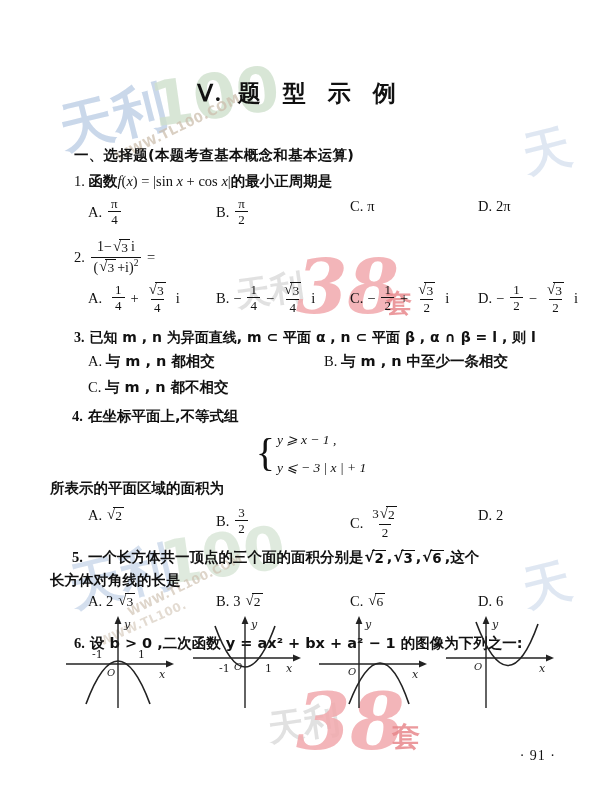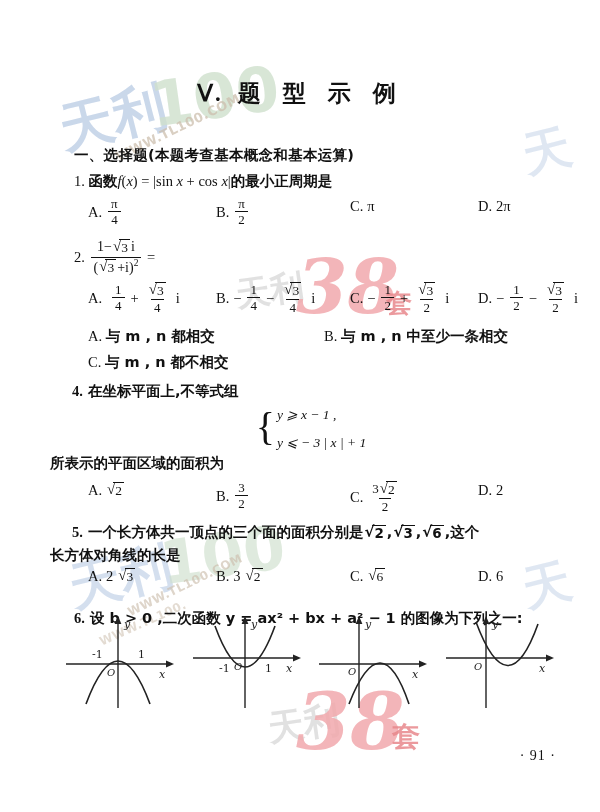--- a/index.html
+++ b/index.html
@@ -332,20 +332,24 @@
             <span class="num"><span class="rad">
                 <span class="sign">√</span>
                 <span class="body">3</span>
               </span></span>
             <span class="den">2</span>
           </span>
         <span class="mathu">i</span>
       </div>
     </div>
 
+    <div class="q cn" style="margin-top:6px;font-size:14px;">
+      <span class="mathu">3.</span>
+      <span>已知 m , n 为异面直线, m ⊂ 平面 α , n ⊂ 平面 β , α ∩ β = l , 则 l</span>
+    </div>
     <div class="opts2" style="margin-top:4px;">
       <div class="c1">
         <span class="lab">A.</span>
         <span class="cn">与 m , n 都相交</span>
       </div>
       <div class="c2">
         <span class="lab">B.</span>
         <span class="cn">与 m , n 中至少一条相交</span>
       </div>
     </div>

